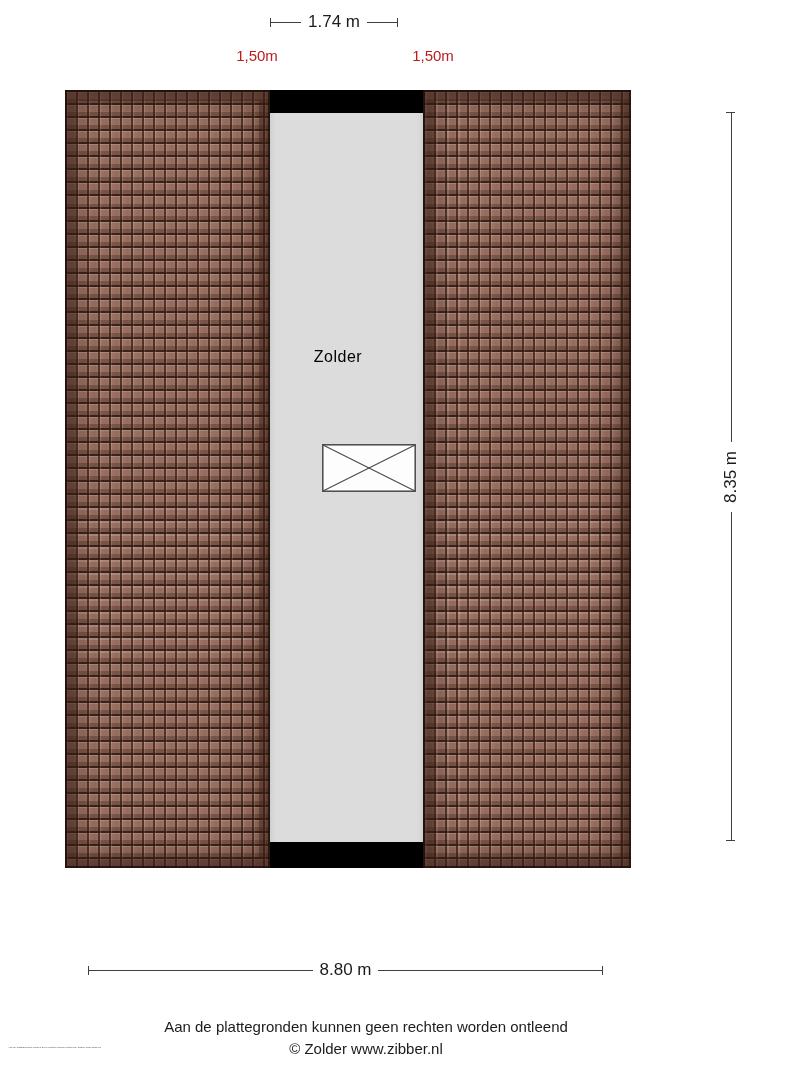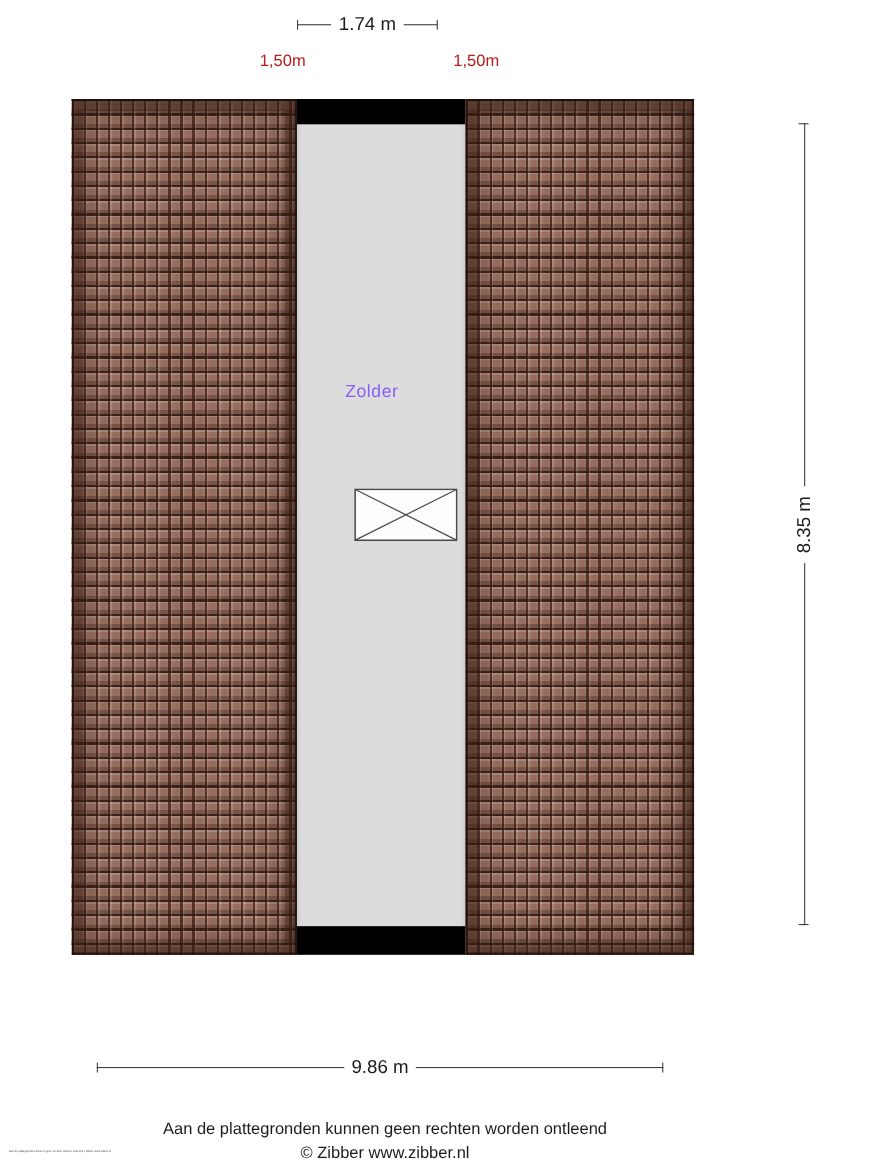--- a/index.html
+++ b/index.html
@@ -95,39 +95,40 @@
   }
   .wall-top    { top: 0; height: 23px; }
   .wall-bottom { top: 752px; height: 26px; }
 
   .room-label {
     position: absolute;
     left: 205px; top: 258px;
     width: 136px;
     text-align: center;
     font-size: 16px;
-    color: #8b5cf6;
+    color: #000000;
     letter-spacing: 0.5px;
   }
 
   .roof-window {
     position: absolute;
     left: 257px; top: 354px;
     width: 94px; height: 48px;
   }
 
   
   .footer {
     position: absolute;
     left: 0; top: 1016px;
     width: 700px;
     text-align: center;
     font-size: 15px;
     line-height: 22px;
     color: #1c1c1c;
+    padding-left: 16px;
   }
   .fine-print {
     position: absolute;
     left: 8px; top: 1046px;
     font-size: 6px;
     color: #444444;
     transform: scale(0.42);
     transform-origin: left top;
     white-space: nowrap;
   }
@@ -167,23 +168,23 @@
     <div class="line"></div>
     <div class="tick start"></div>
     <div class="tick end"></div>
     <span class="dim-label">8.35 m</span>
   </div>
 
   <div class="dim dim-h" style="left:88px; top:962px; width:515px; height:16px;">
     <div class="line"></div>
     <div class="tick start"></div>
     <div class="tick end"></div>
-    <span class="dim-label">9.86 m</span>
+    <span class="dim-label">8.80 m</span>
   </div>
 
   <div class="footer">
     <div>Aan de plattegronden kunnen geen rechten worden ontleend</div>
-    <div>© Zibber www.zibber.nl</div>
+    <div>© Zolder www.zibber.nl</div>
   </div>
 
   <div class="fine-print">Aan de plattegronden kunnen geen rechten worden ontleend | Zibber www.zibber.nl</div>
 
 </div>
 
 </body></html>

